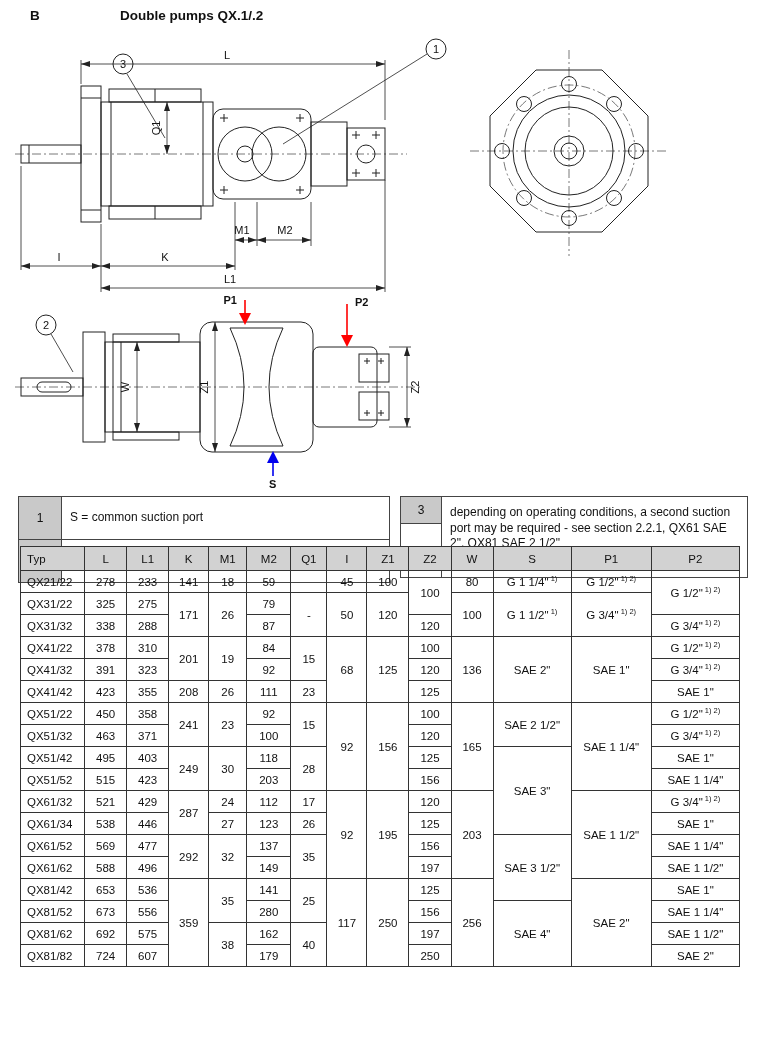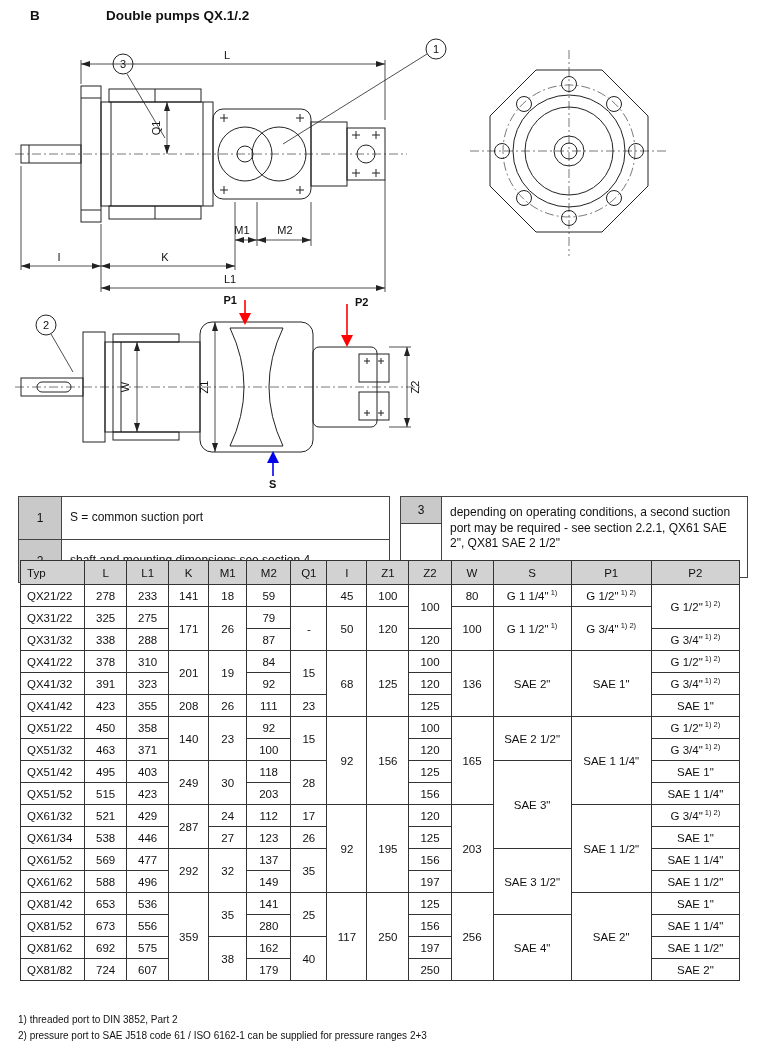--- a/index.html
+++ b/index.html
@@ -35,21 +35,21 @@
   .main sup { font-size:7.5px; vertical-align:super; line-height:0; }
 
   .foot { font-size:10px; line-height:1.55; }
 </style>
 </head>
 <body>
 
 <div class="page">
 
   <div class="abs hdr" style="left:30px; top:8px;">B</div>
-  <div class="abs hdr" style="left:62px; top:8px;padding-left:44px;">Double pumps QX.1/.2</div>
+  <div class="abs hdr" style="left:76px; top:8px;padding-left:44px;">Double pumps QX.1/.2</div>
 
   <svg style="left:15px; top:34px;" width="452" height="262" viewBox="0 0 452 262">
     <defs>
       <marker id="mE" markerWidth="9" markerHeight="6" refX="9" refY="3" orient="auto" markerUnits="userSpaceOnUse">
           <path d="M0,0L9,3L0,6z" fill="#222"></path>
         </marker>
       <marker id="mS" markerWidth="9" markerHeight="6" refX="0" refY="3" orient="auto" markerUnits="userSpaceOnUse">
           <path d="M9,0L0,3L9,6z" fill="#222"></path>
         </marker>
     </defs>
@@ -237,21 +237,21 @@
     <tbody>
         <tr>
       <td class="lnum3">
         <div class="chip">3</div>
       </td>
       <td class="ltxt" style="height:64px; vertical-align:top;">depending on operating conditions, a second suction port may be required - see section 2.2.1, QX61 SAE 2", QX81 SAE 2 1/2"</td>
     </tr>
   </tbody>
     </table>
 
-  <table class="main abs" style="left:20px; top:560px;">
+  <table class="main abs" style="left:20px; top:546px;">
     <colgroup>
       <col style="width:64px">
         <col style="width:42px">
         <col style="width:42px">
         <col style="width:40px">
       <col style="width:38px">
         <col style="width:44px">
         <col style="width:36px">
         <col style="width:40px">
       <col style="width:42px">
@@ -350,21 +350,21 @@
           <td>26</td>
           <td>111</td>
           <td>23</td>
           <td>125</td>
           <td>SAE 1"</td>
         </tr>
         <tr>
           <td class="typ">QX51/22</td>
           <td>450</td>
           <td>358</td>
-          <td rowspan="2">140</td>
+          <td rowspan="2">241</td>
           <td rowspan="2">23</td>
           <td>92</td>
           <td rowspan="2">15</td>
           <td rowspan="4">92</td>
           <td rowspan="4">156</td>
           <td>100</td>
           <td rowspan="4">165</td>
           <td rowspan="2">SAE 2 1/2"</td>
           <td rowspan="4">SAE 1 1/4"</td>
           <td>G 1/2"<sup> 1) 2)</sup></td>
@@ -480,18 +480,14 @@
           <td class="typ">QX81/82</td>
           <td>724</td>
           <td>607</td>
           <td>179</td>
           <td>250</td>
           <td>SAE 2"</td>
         </tr>
       </tbody>
   </table>
 
-  <div class="abs foot" style="left:18px; top:1012px;">
-    <div>1) threaded port to DIN 3852, Part 2</div>
-    <div>2) pressure port to SAE J518 code 61 / ISO 6162-1 can be supplied for pressure ranges 2+3</div>
-  </div>
 
 </div>
 
 </body></html>

